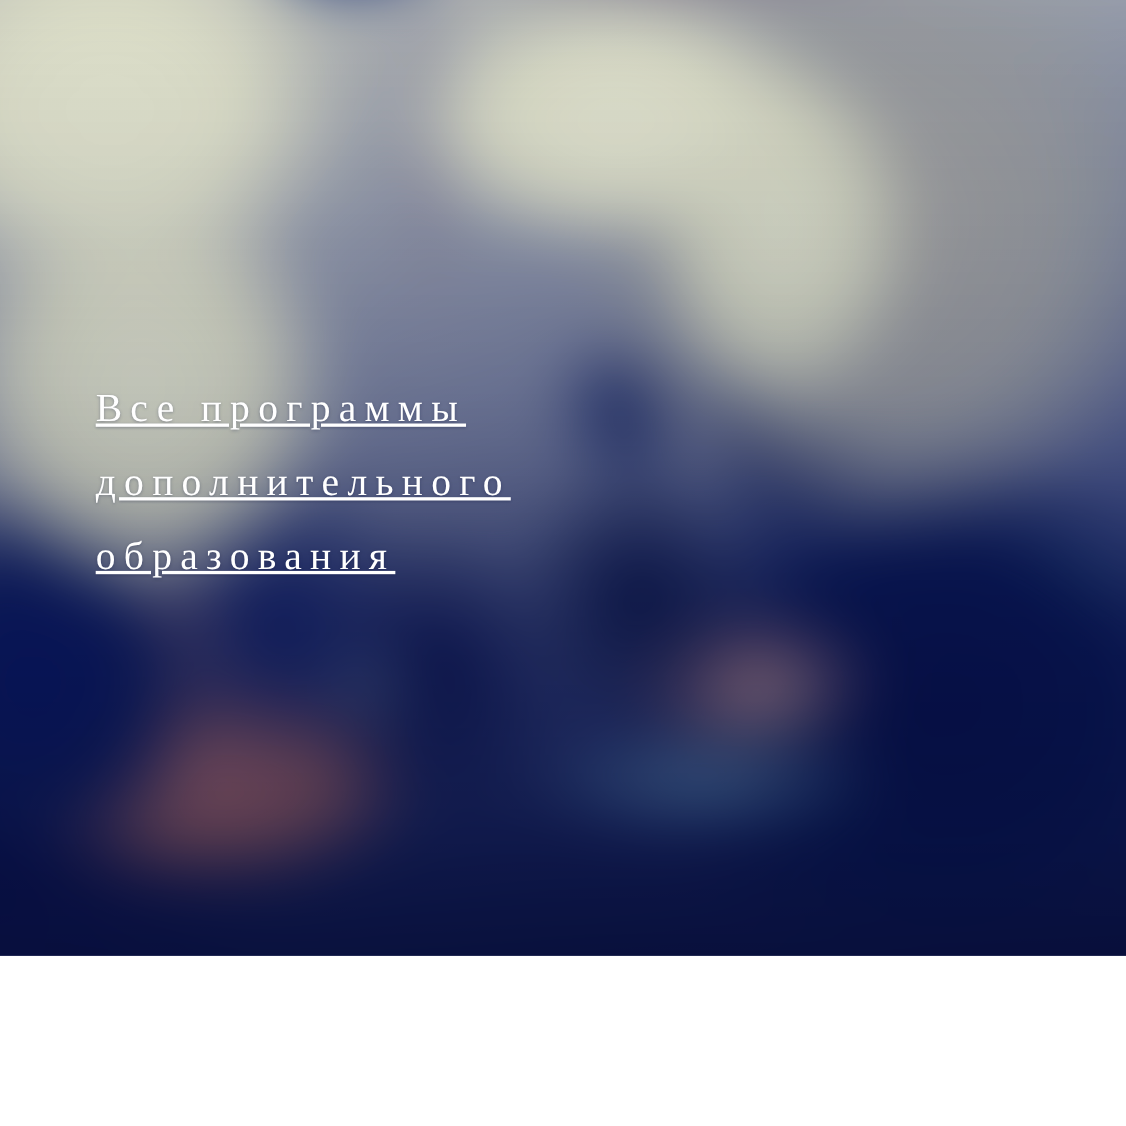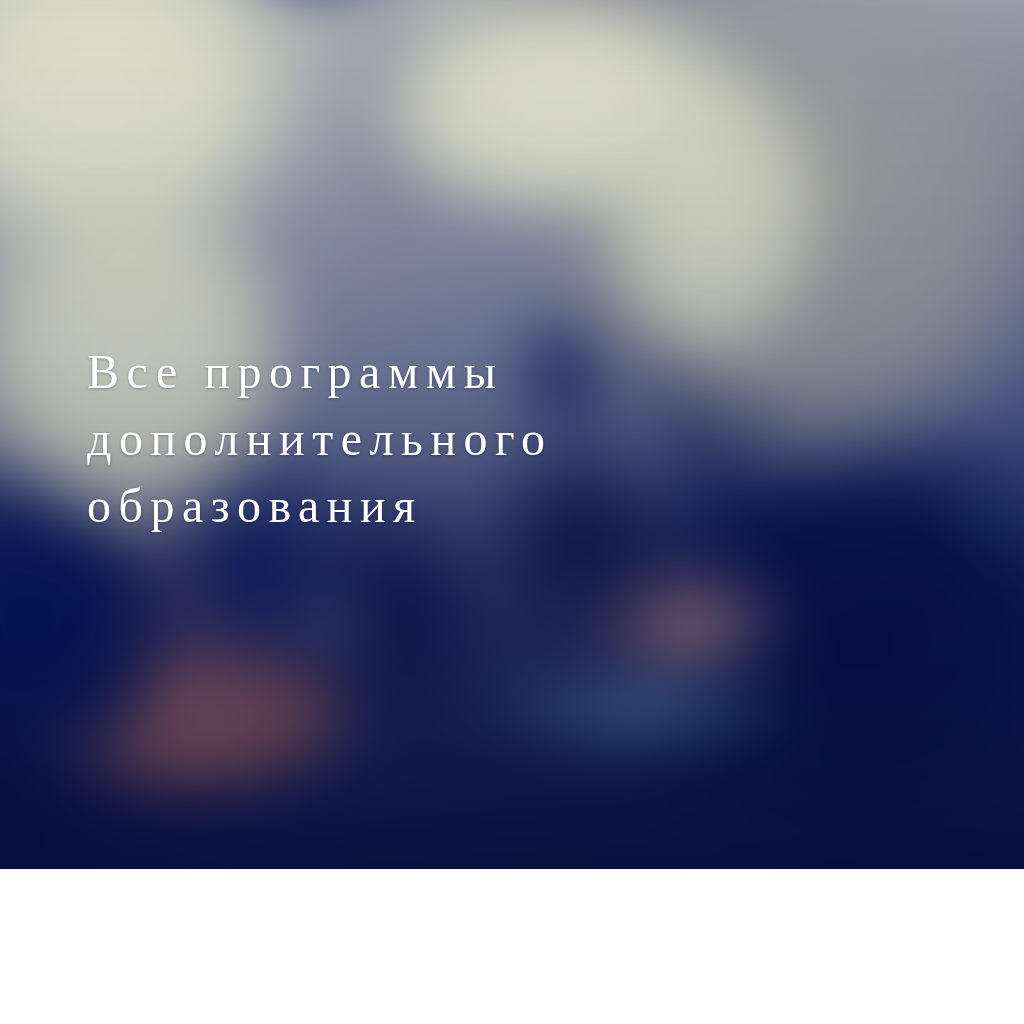--- a/index.html
+++ b/index.html
@@ -117,26 +117,27 @@
 
   
   .headline {
     position: absolute;
     left: 87px;
     top: 338px;
     width: 760px;
     margin: 0;
     color: #ffffff;
     font-family: "Liberation Serif", "DejaVu Serif", serif;
-    font-size: 48px;
+    font-size: 36px;
     font-weight: 400;
     line-height: 67px;
     letter-spacing: 7.5px;
     white-space: pre-line;
     text-shadow: 0 1px 3px rgba(10,18,60,0.30);
+    text-decoration: underline;
   }
 
   
   .footer-band {
     position: absolute;
     left: 0;
     top: 869px;
     width: 1024px;
     height: 155px;
     background: #ffffff;

